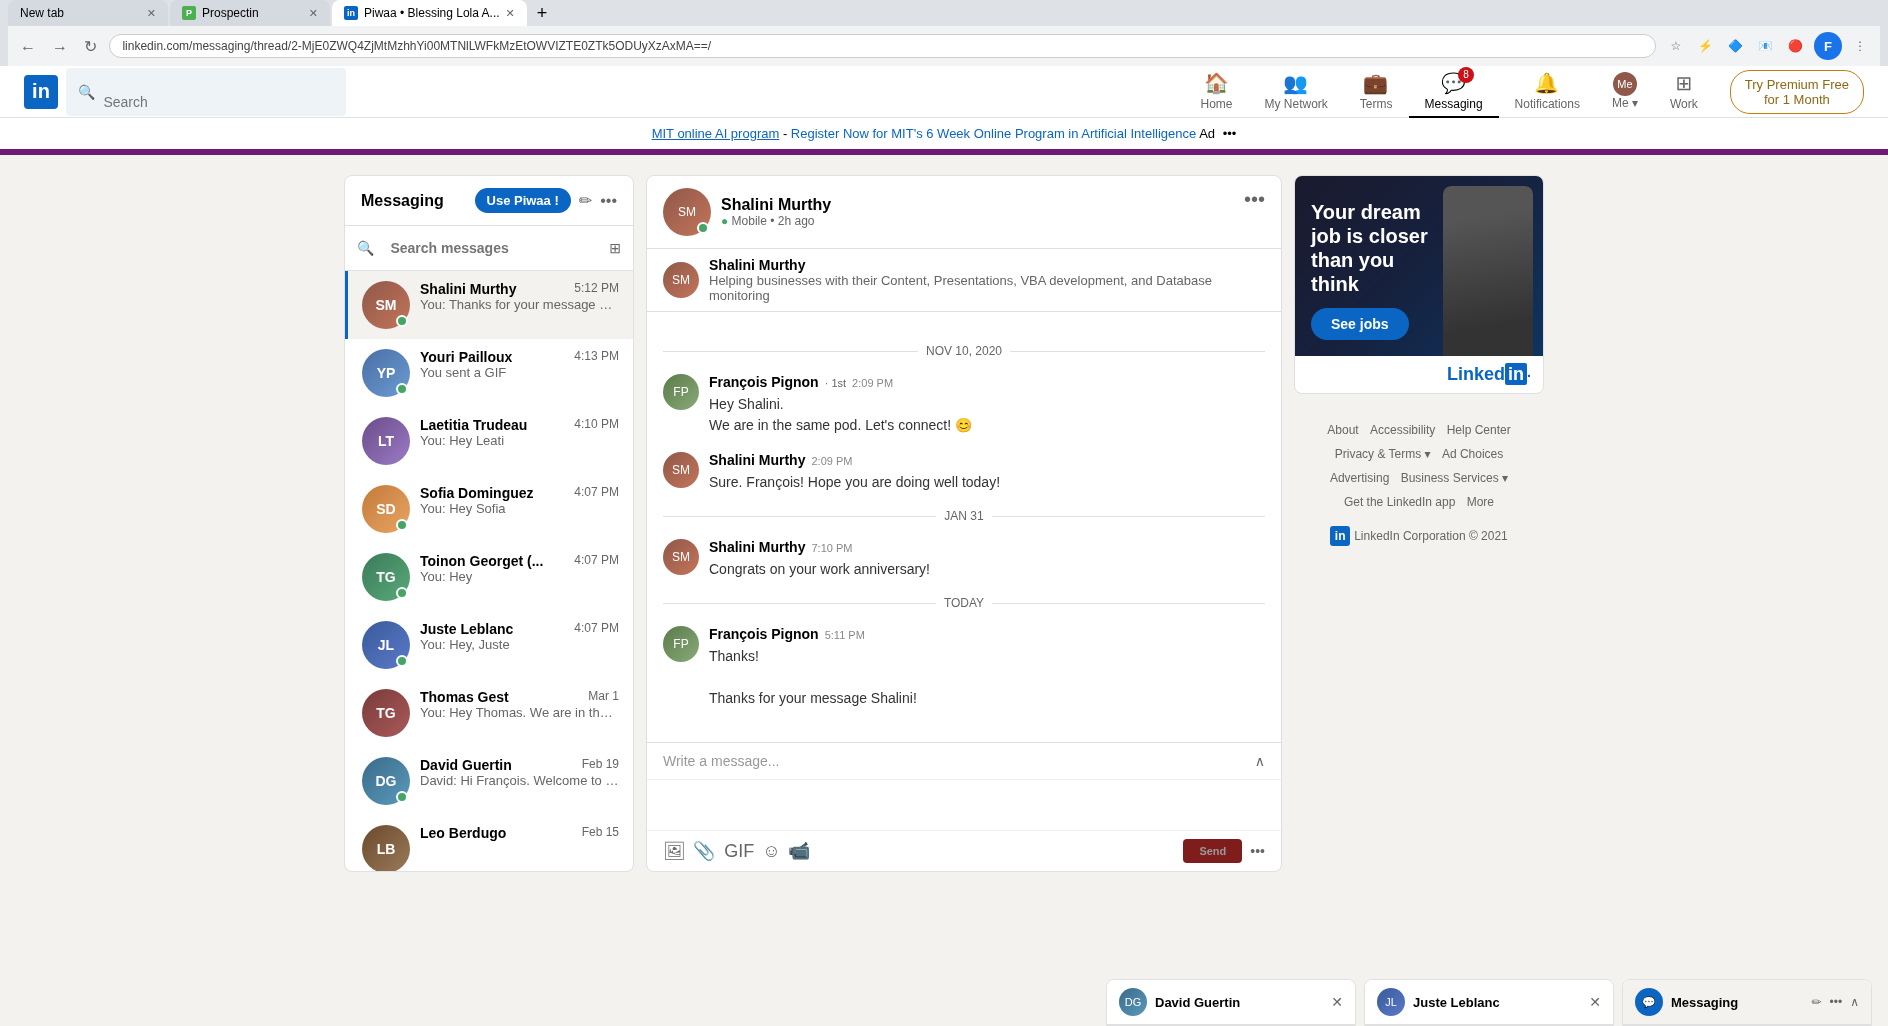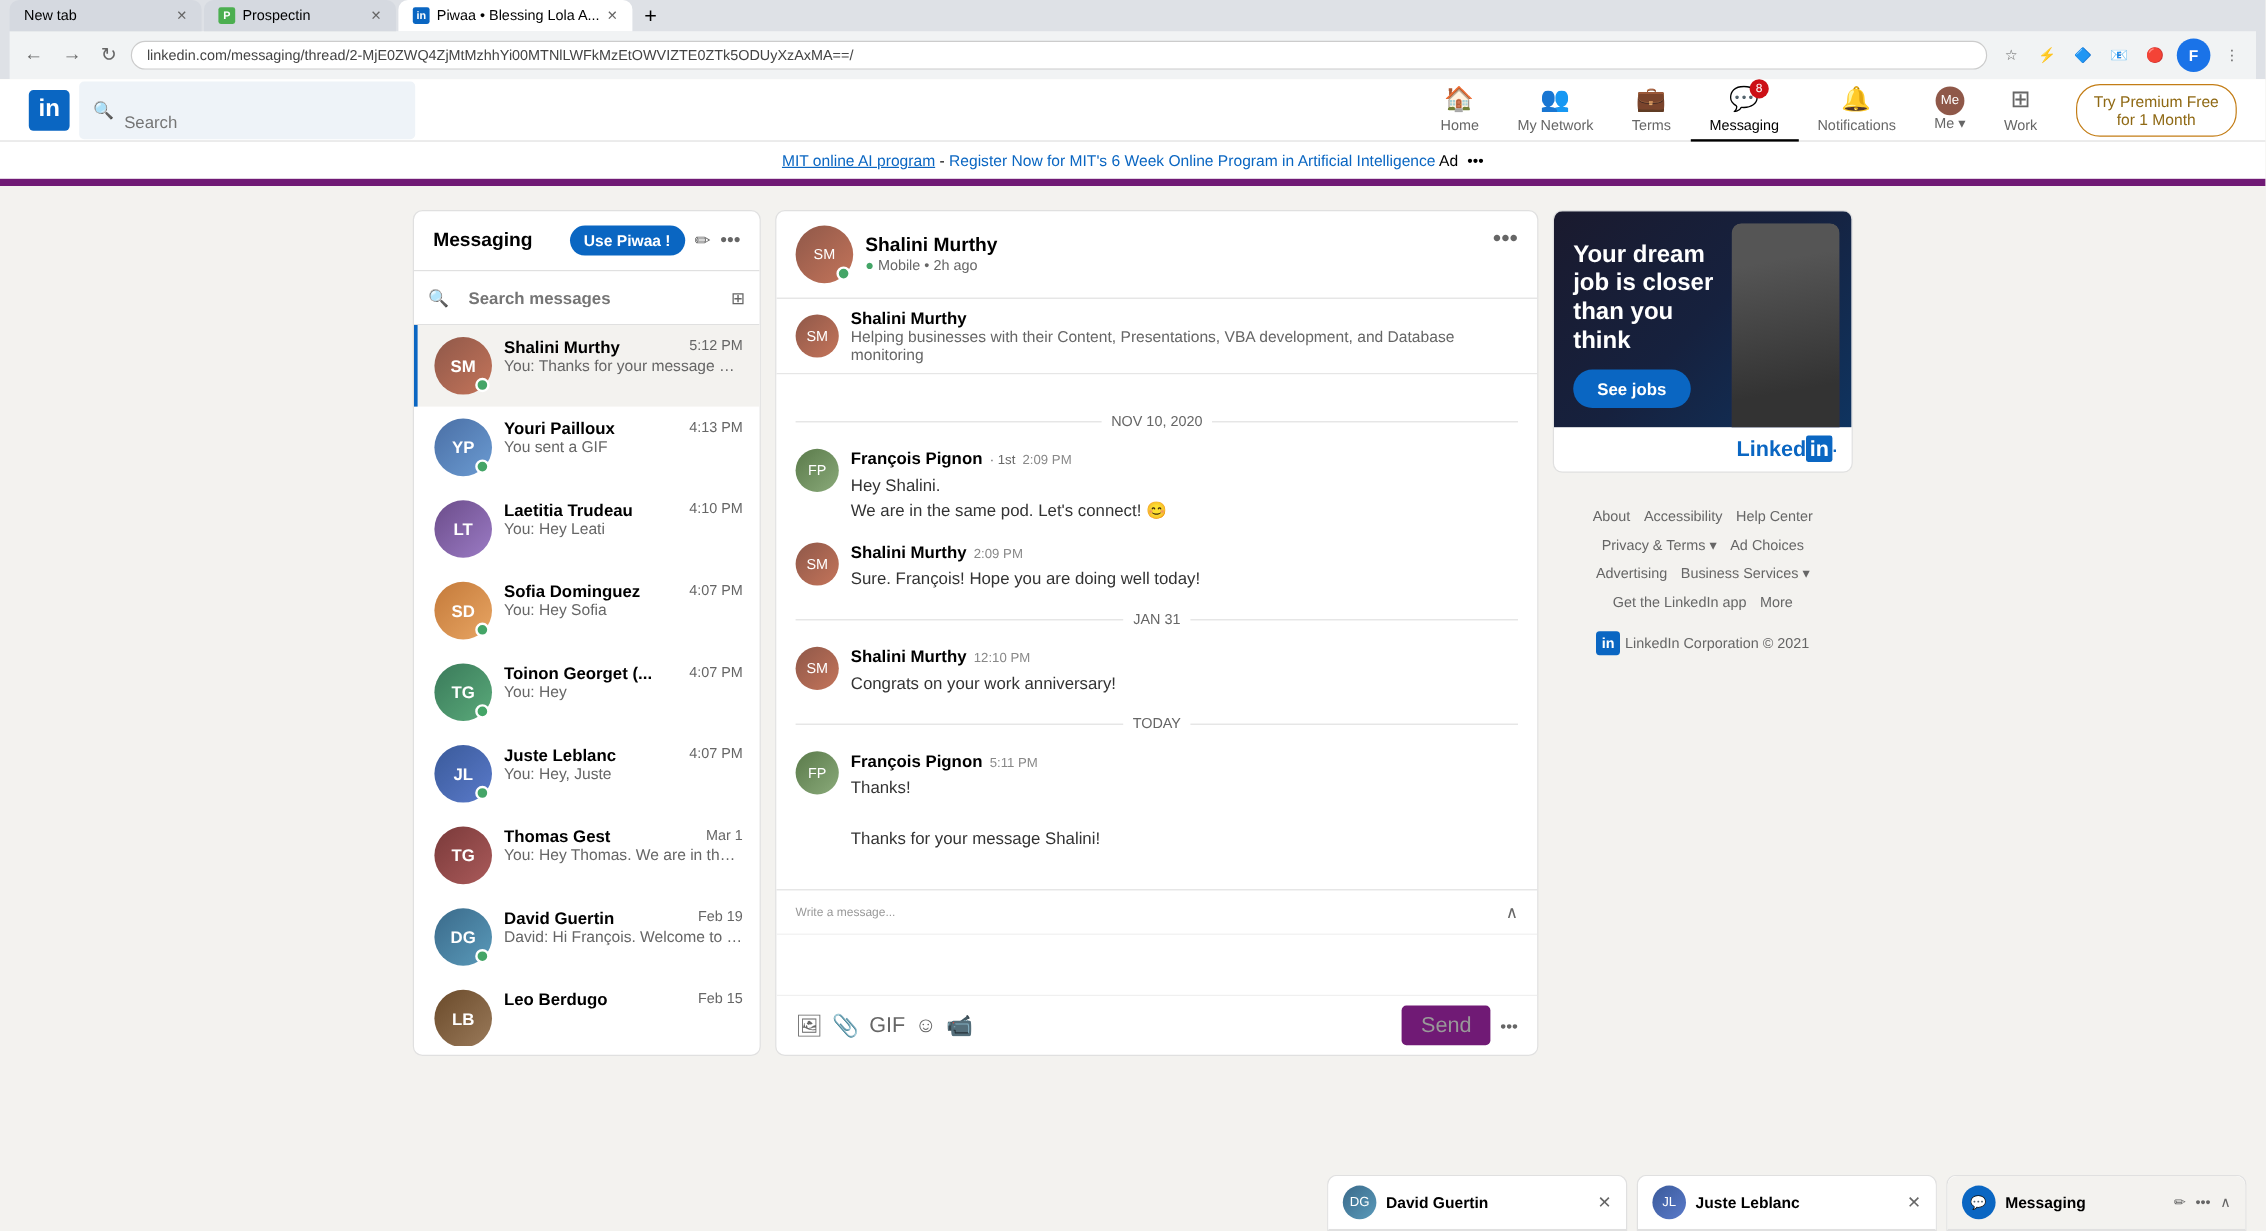--- a/index.html
+++ b/index.html
@@ -76,26 +76,26 @@
     .message-group { display: flex; gap: 10px; margin-bottom: 16px; }
     .msg-avatar { width: 36px; height: 36px; border-radius: 50%; flex-shrink: 0; background: #8f5849; display: flex; align-items: center; justify-content: center; color: white; font-size: 12px; }
     .msg-content { flex: 1; }
     .msg-sender-row { display: flex; align-items: baseline; gap: 6px; margin-bottom: 4px; }
     .msg-sender { font-weight: 600; font-size: 14px; }
     .msg-badge { font-size: 11px; color: #666; }
     .msg-time { font-size: 11px; color: #888; }
     .msg-text { font-size: 14px; line-height: 1.5; color: #333; }
     .compose-area { border-top: 1px solid #e0e0e0; padding: 0; }
     .compose-toolbar-top { padding: 10px 16px; display: flex; align-items: center; justify-content: space-between; border-bottom: 1px solid #f0f0f0; }
-    .compose-placeholder { color: #999; font-size: 10px; }
+    .compose-placeholder { color: #999; font-size: 14px; }
     .compose-expand { color: #666; cursor: pointer; }
     .compose-text-area { padding: 12px 16px; min-height: 50px; }
     .compose-bottom-toolbar { padding: 8px 16px; display: flex; align-items: center; gap: 8px; border-top: 1px solid #f0f0f0; }
     .compose-icon { color: #666; cursor: pointer; font-size: 18px; }
-    .send-btn { margin-left: auto; background: #701a75; border: none; border-radius: 4px; padding: 6px 16px; font-size: 18px; color: #999; cursor: pointer; }
+    .send-btn { margin-left: auto; background: #7f1d1d; border: none; border-radius: 4px; padding: 6px 16px; font-size: 11px; color: #999; cursor: pointer; font-weight: bold; }
     .more-compose { color: #666; cursor: pointer; }
 
     
     .right-sidebar { width: 250px; flex-shrink: 0; }
     .ad-card { background: #fff; border-radius: 8px; border: 1px solid #e0e0e0; overflow: hidden; margin-bottom: 12px; }
     .ad-image { width: 100%; height: 180px; background: linear-gradient(135deg, #1a1a2e 0%, #16213e 50%, #0f3460 100%); display: flex; flex-direction: column; align-items: flex-start; justify-content: flex-end; padding: 16px; color: white; position: relative; }
     .ad-cta { background: #0a66c2; color: white; border: none; border-radius: 20px; padding: 8px 20px; font-size: 14px; cursor: pointer; font-weight: 600; }
     .linkedin-badge-bottom { display: flex; justify-content: flex-end; padding: 8px 12px; }
     .footer-links { font-size: 12px; color: #666; text-align: center; padding: 12px; line-height: 2; }
     .footer-links a { color: #666; text-decoration: none; margin: 0 4px; }
@@ -411,21 +411,21 @@
           </div>
         </div>
 
         <div class="date-divider">JAN 31</div>
 
         <div class="message-group">
           <div class="msg-avatar avatar-shalini">SM</div>
           <div class="msg-content">
             <div class="msg-sender-row">
               <span class="msg-sender">Shalini Murthy</span>
-              <span class="msg-time">12:10 PM</span>
+              <span class="msg-time">7:10 PM</span>
             </div>
             <div class="msg-text">Congrats on your work anniversary!</div>
           </div>
         </div>
 
         <div class="date-divider">TODAY</div>
 
         <div class="message-group">
           <div class="msg-avatar avatar-francois">FP</div>
           <div class="msg-content">

